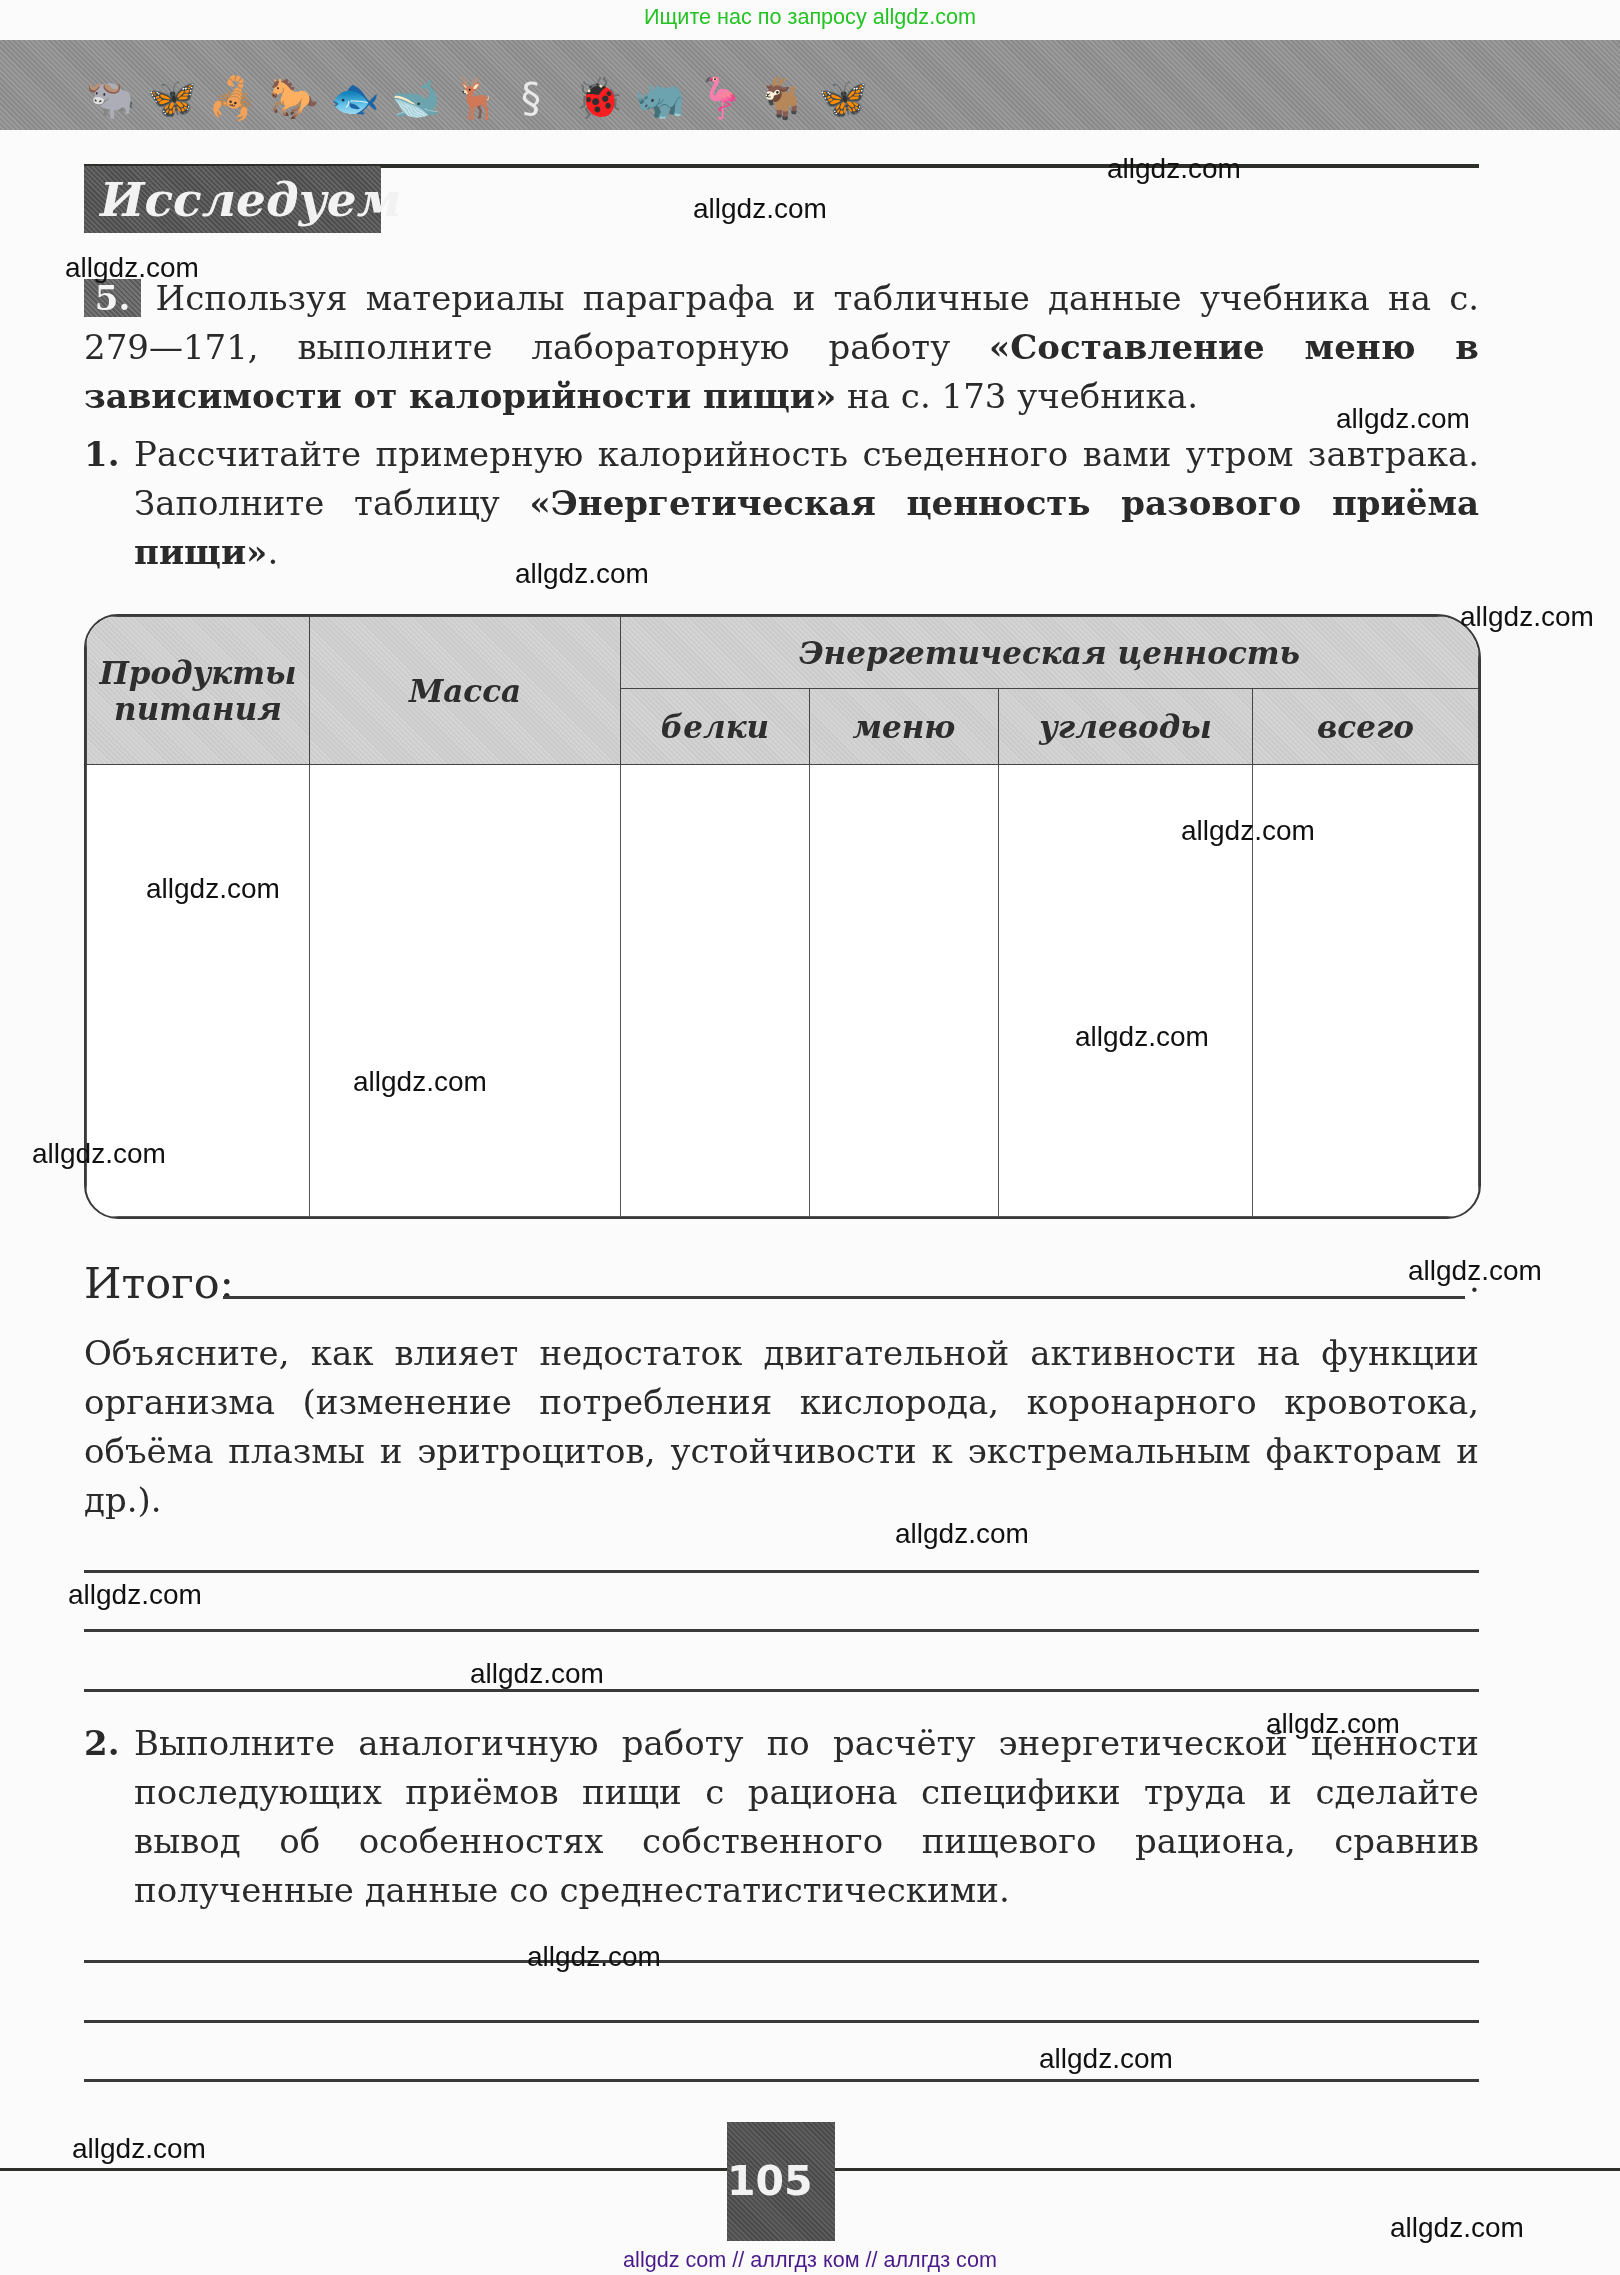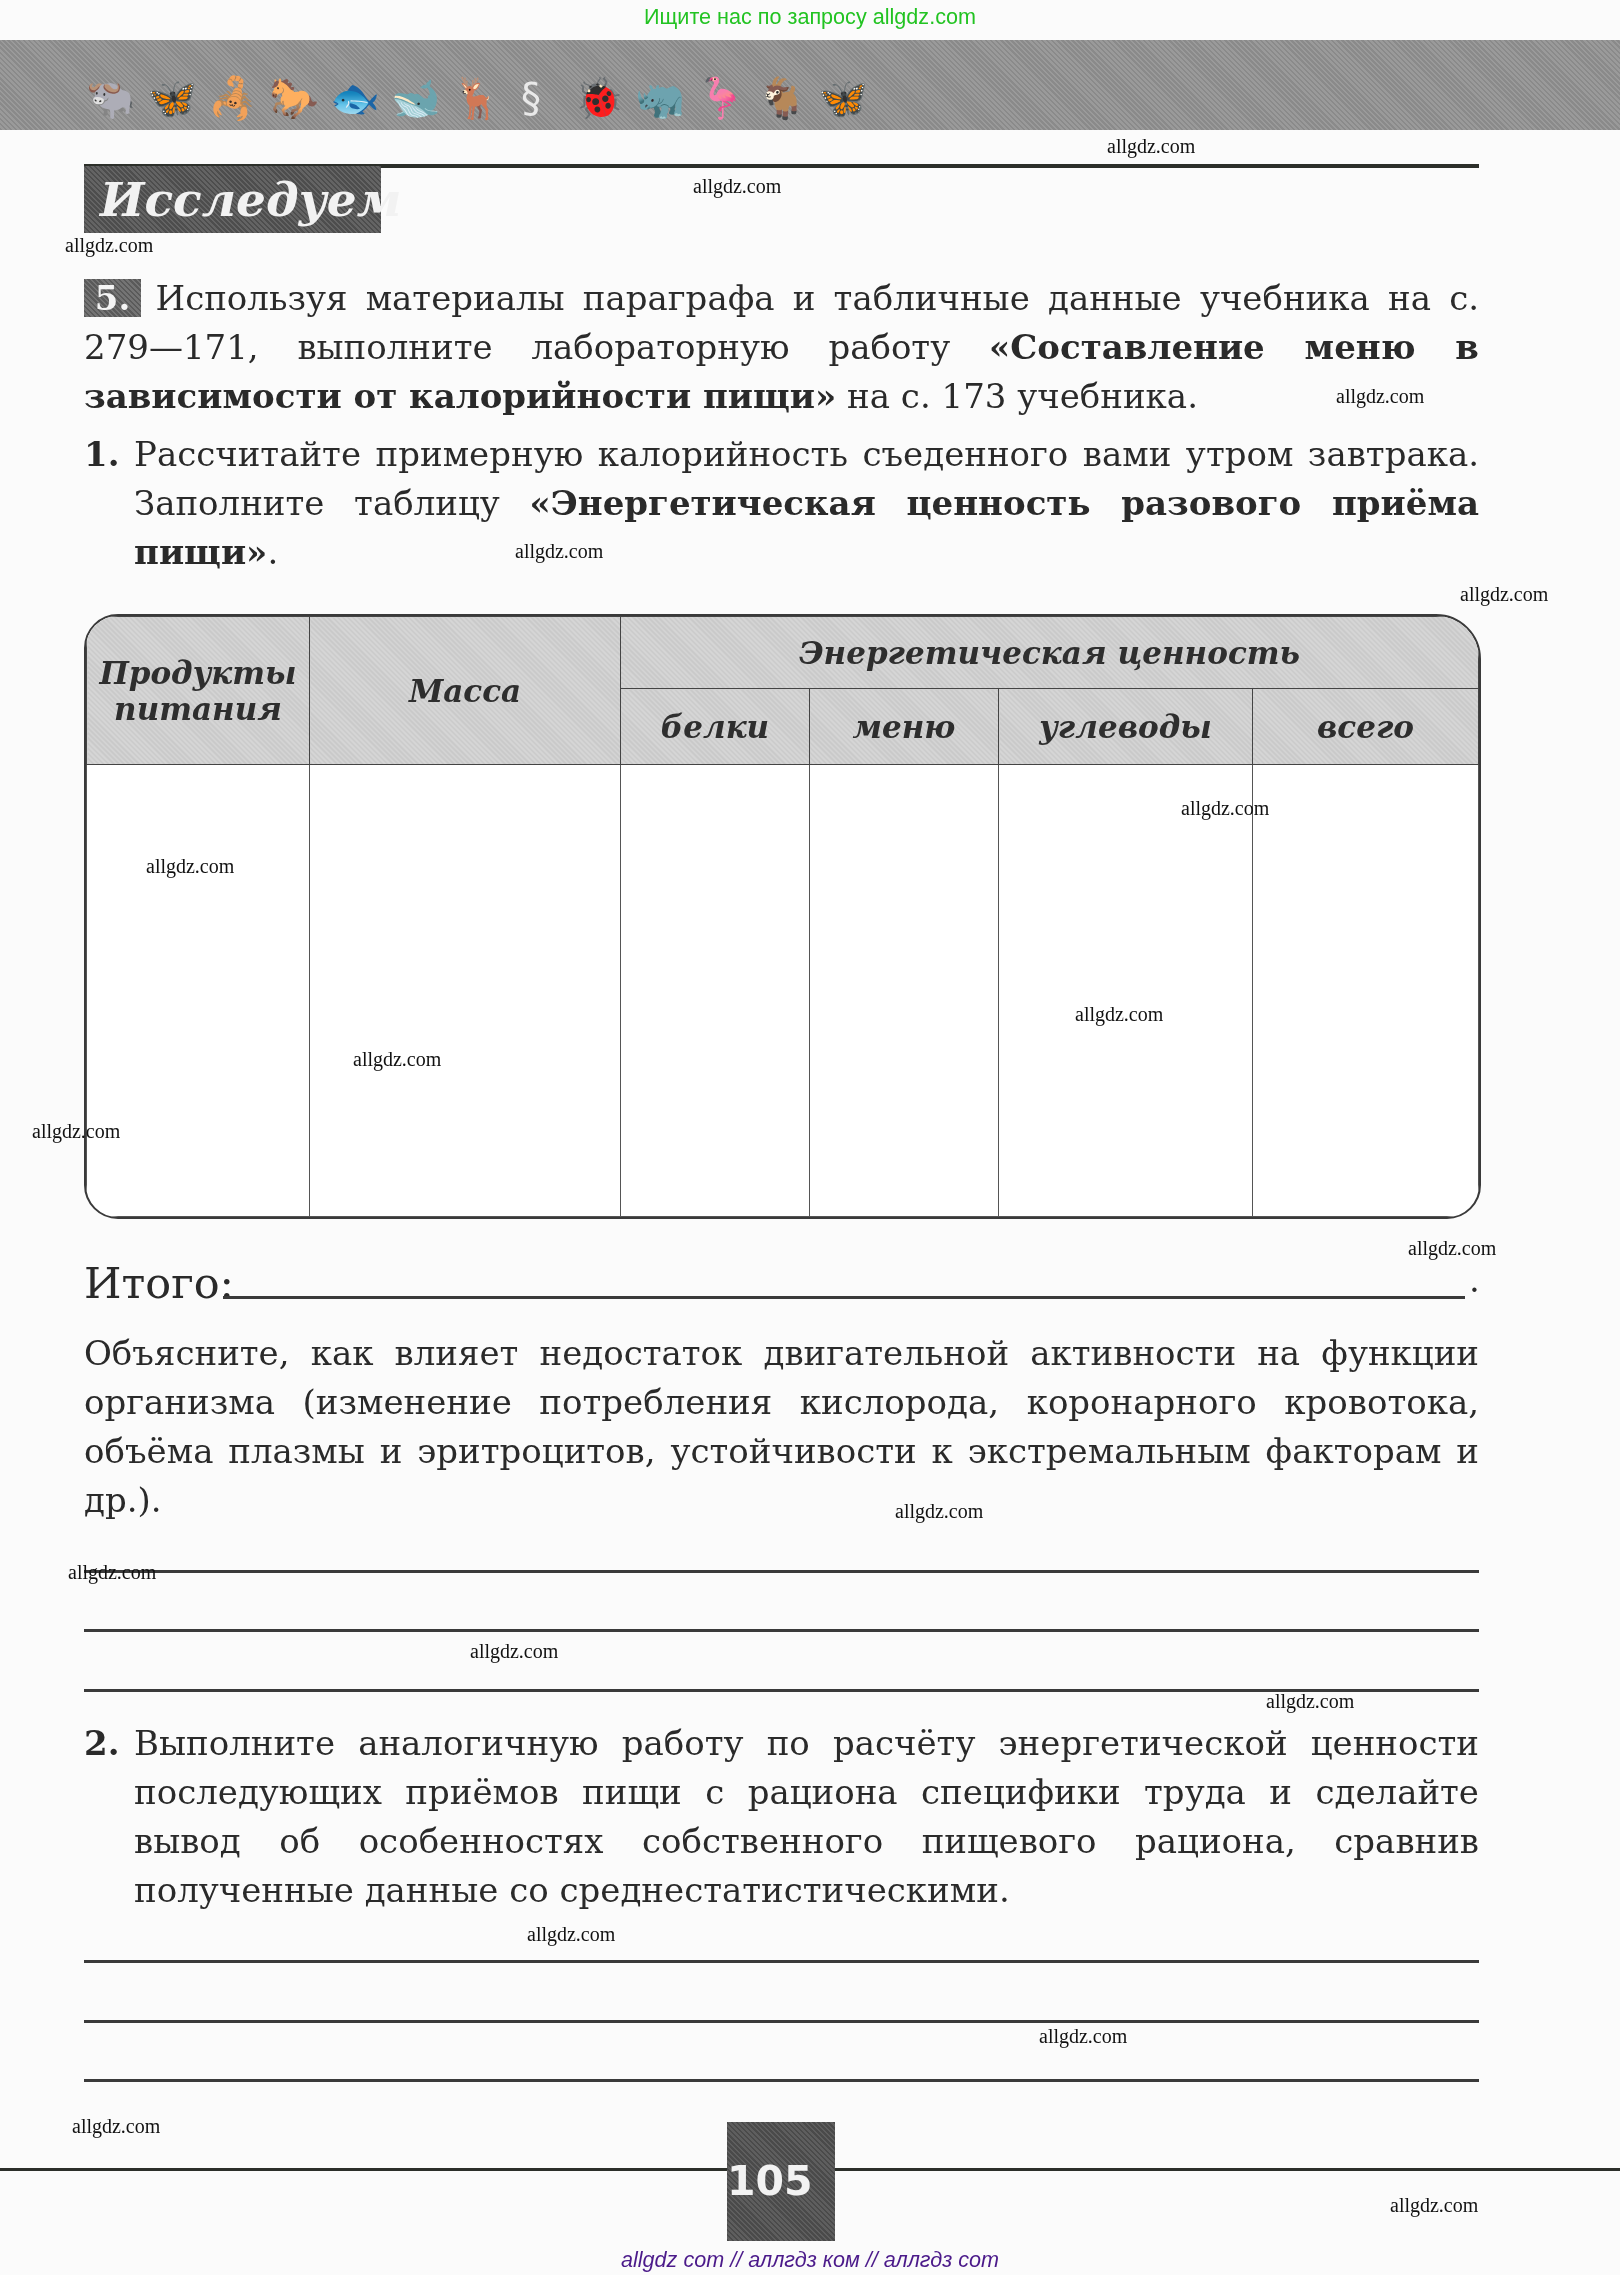--- a/index.html
+++ b/index.html
@@ -1,36 +1,36 @@
 <!DOCTYPE html>
 <html style="font-size:14.4px"><head>
 <meta charset="utf-8">
 <style>
   html,body{margin:0;padding:0;}
   body{width:1620px;height:2275px;position:relative;background:#fbfbfb;overflow:hidden;font-family:"DejaVu Serif","Liberation Serif",serif;color:#2a2a2a;}
-  .wm{position:absolute;font-family:Liberation Serif, serif;font-size:20px;color:#111;white-space:nowrap;}
+  .wm{position:absolute;font-family:Liberation Sans, sans-serif;font-size:28px;color:#111;white-space:nowrap;margin-top:18px;}
   .topad{position:absolute;top:3.6px;left:0;width:1620px;text-align:center;font-family:"Liberation Sans",sans-serif;font-size:21.6px;color:#22c322;}
   .banner{position:absolute;left:0;top:40px;width:1620px;height:90px;background:repeating-linear-gradient(45deg,#8a8a8a 0 1.8px,#9a9a9a 1.8px 3.6px);}
   .banner .animals{position:absolute;left:86px;top:36px;display:flex;gap:25px;}
   .banner .animal{width:36px;height:45px;color:#e9e9e9;font-size:40px;line-height:45px;text-align:center;font-family:"DejaVu Sans",sans-serif;}
   .rule{position:absolute;background:#2c2f2a;}
   .section-tag{position:absolute;left:84px;top:166px;width:297px;height:67px;background:repeating-linear-gradient(45deg,#4d4d4d 0 1.8px,#646464 1.8px 3.6px);color:#f2f2f2;font-style:italic;font-weight:bold;font-size:47px;line-height:67px;padding-left:16px;box-sizing:border-box;}
   .para{position:absolute;left:84px;width:1395px;font-size:34px;line-height:49px;text-align:justify;}
   .num-badge{display:inline-block;background:repeating-linear-gradient(45deg,#5a5a5a 0 1.8px,#747474 1.8px 3.6px);color:#f4f4f4;font-weight:bold;padding:0 10.8px;margin-right:14.4px;line-height:38px;}
   b{font-weight:bold;}
   .item{position:absolute;left:84px;width:1395px;font-size:34px;line-height:49px;text-align:justify;padding-left:50px;box-sizing:border-box;}
   .item .n{position:absolute;left:0;top:0;font-weight:bold;}
   .tbl{position:absolute;left:84px;top:614px;width:1393px;height:601px;border:2.7px solid #3a3a3a;border-radius:34px 45px 34px 34px;overflow:hidden;background:#fff;}
   .tbl table{border-collapse:collapse;width:100%;height:100%;font-style:italic;}
   .tbl th{background:repeating-linear-gradient(45deg,#c9c9c9 0 1.8px,#d6d6d6 1.8px 3.6px);font-weight:bold;font-size:31px;color:#2e2e2e;border:1.8px solid #444;}
   .tbl td{border:1.8px solid #555;}
   .itogo{position:absolute;left:84px;top:1258px;font-size:43px;}
   .line{position:absolute;left:84px;width:1395px;height:2.7px;background:#3a3a3a;}
   .page-num{position:absolute;left:727px;top:2122px;width:108px;height:119px;background:repeating-linear-gradient(45deg,#4a4a4a 0 1.8px,#5e5e5e 1.8px 3.6px);color:#f2f2f2;font-family:"DejaVu Sans",sans-serif;font-weight:bold;font-size:41px;text-align:left;line-height:119px;}
-  .bottom-ad{position:absolute;left:0;top:2247px;width:1620px;text-align:center;font-family:"Liberation Sans",sans-serif;font-size:21.6px;color:#4b1a8a;font-style:italic;}
+  .bottom-ad{position:absolute;left:0;top:2247px;width:1620px;text-align:center;font-family:"Liberation Sans",sans-serif;font-size:21.6px;color:#4b1a8a;}
 </style>
 </head>
 <body>
 
 <div class="topad">Ищите нас по запросу allgdz.com</div>
 
 <div class="banner">
   <div class="animals">
     <span class="animal">🐃</span>
     <span class="animal">🦋</span>

